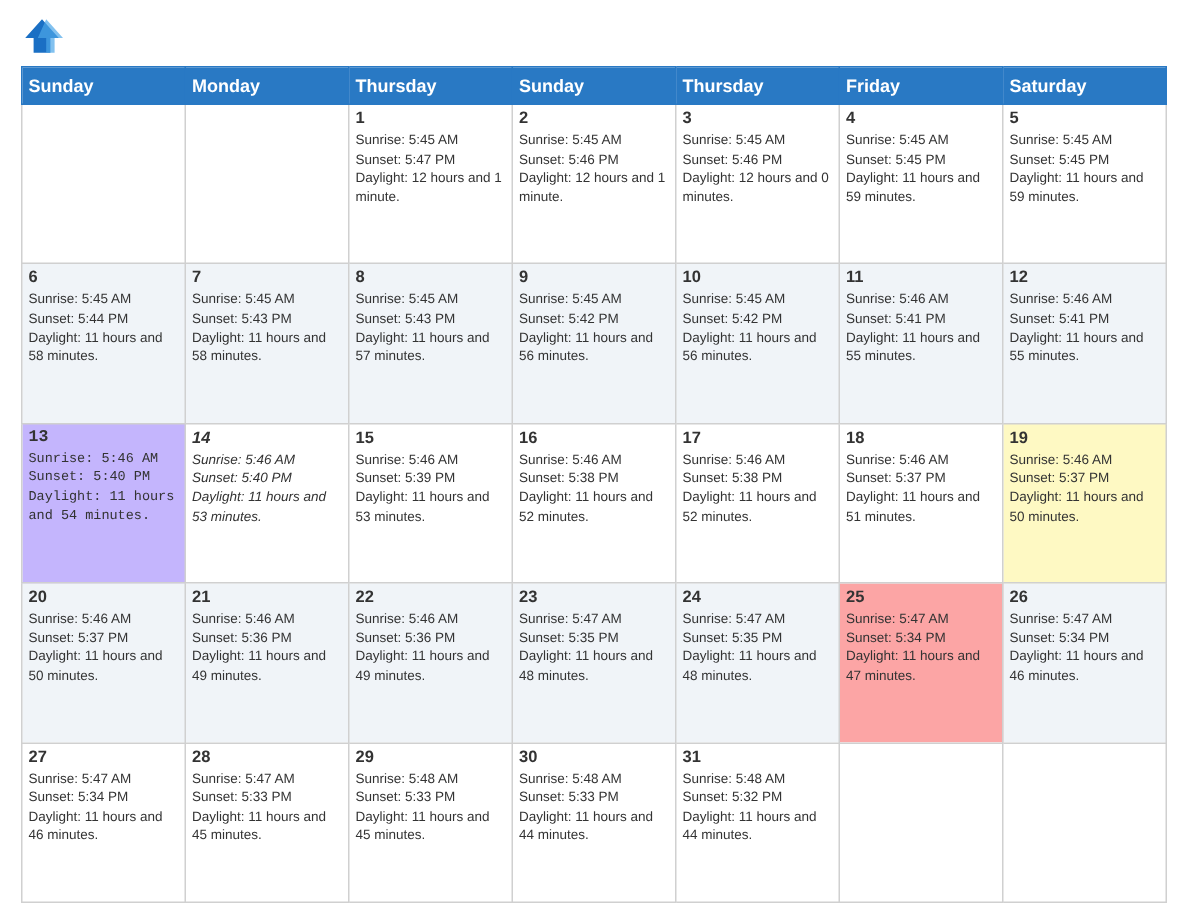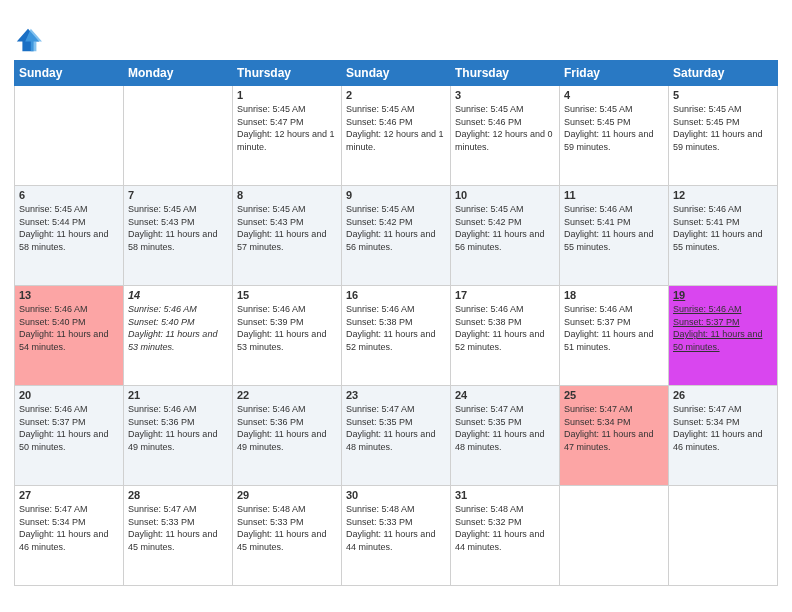--- a/index.html
+++ b/index.html
@@ -6,21 +6,21 @@
     body {
       font-family: Arial, sans-serif;
       background: #fff;
       width: 792px;
       height: 612px;
       overflow: hidden;
     }
     .page {
       width: 792px;
       height: 612px;
-      padding: 26px 14px;
+      padding: 10px 14px;
       display: flex;
       flex-direction: column;
     }
     .header {
       display: flex;
       justify-content: space-between;
       align-items: flex-start;
       margin-bottom: 6px;
     }
     .logo {
@@ -209,21 +209,21 @@
 Daylight: 11 hours and 55 minutes.</div>
           </td>
           <td style="background: rgb(240, 244, 248);">
             <span class="day-num">12</span>
             <div class="day-info" style="white-space: pre-line;">Sunrise: 5:46 AM
 Sunset: 5:41 PM
 Daylight: 11 hours and 55 minutes.</div>
           </td>
         </tr>
         <tr>
-          <td style="background: #fca5a5;">
+          <td style="background: #c4b5fd; font-family: Liberation Mono, monospace;">
             <span class="day-num">13</span>
             <div class="day-info" style="white-space: pre-line;">Sunrise: 5:46 AM
 Sunset: 5:40 PM
 Daylight: 11 hours and 54 minutes.</div>
           </td>
           <td style="background: rgb(255, 255, 255); font-style: italic;">
             <span class="day-num">14</span>
             <div class="day-info" style="white-space: pre-line;">Sunrise: 5:46 AM
 Sunset: 5:40 PM
 Daylight: 11 hours and 53 minutes.</div>
@@ -245,21 +245,21 @@
             <div class="day-info" style="white-space: pre-line;">Sunrise: 5:46 AM
 Sunset: 5:38 PM
 Daylight: 11 hours and 52 minutes.</div>
           </td>
           <td style="background: rgb(255, 255, 255);">
             <span class="day-num">18</span>
             <div class="day-info" style="white-space: pre-line;">Sunrise: 5:46 AM
 Sunset: 5:37 PM
 Daylight: 11 hours and 51 minutes.</div>
           </td>
-          <td style="background: #d946ef; text-decoration: underline;">
+          <td style="background: #fef9c3;">
             <span class="day-num">19</span>
             <div class="day-info" style="white-space: pre-line;">Sunrise: 5:46 AM
 Sunset: 5:37 PM
 Daylight: 11 hours and 50 minutes.</div>
           </td>
         </tr>
         <tr>
           <td style="background: rgb(240, 244, 248);">
             <span class="day-num">20</span>
             <div class="day-info" style="white-space: pre-line;">Sunrise: 5:46 AM

